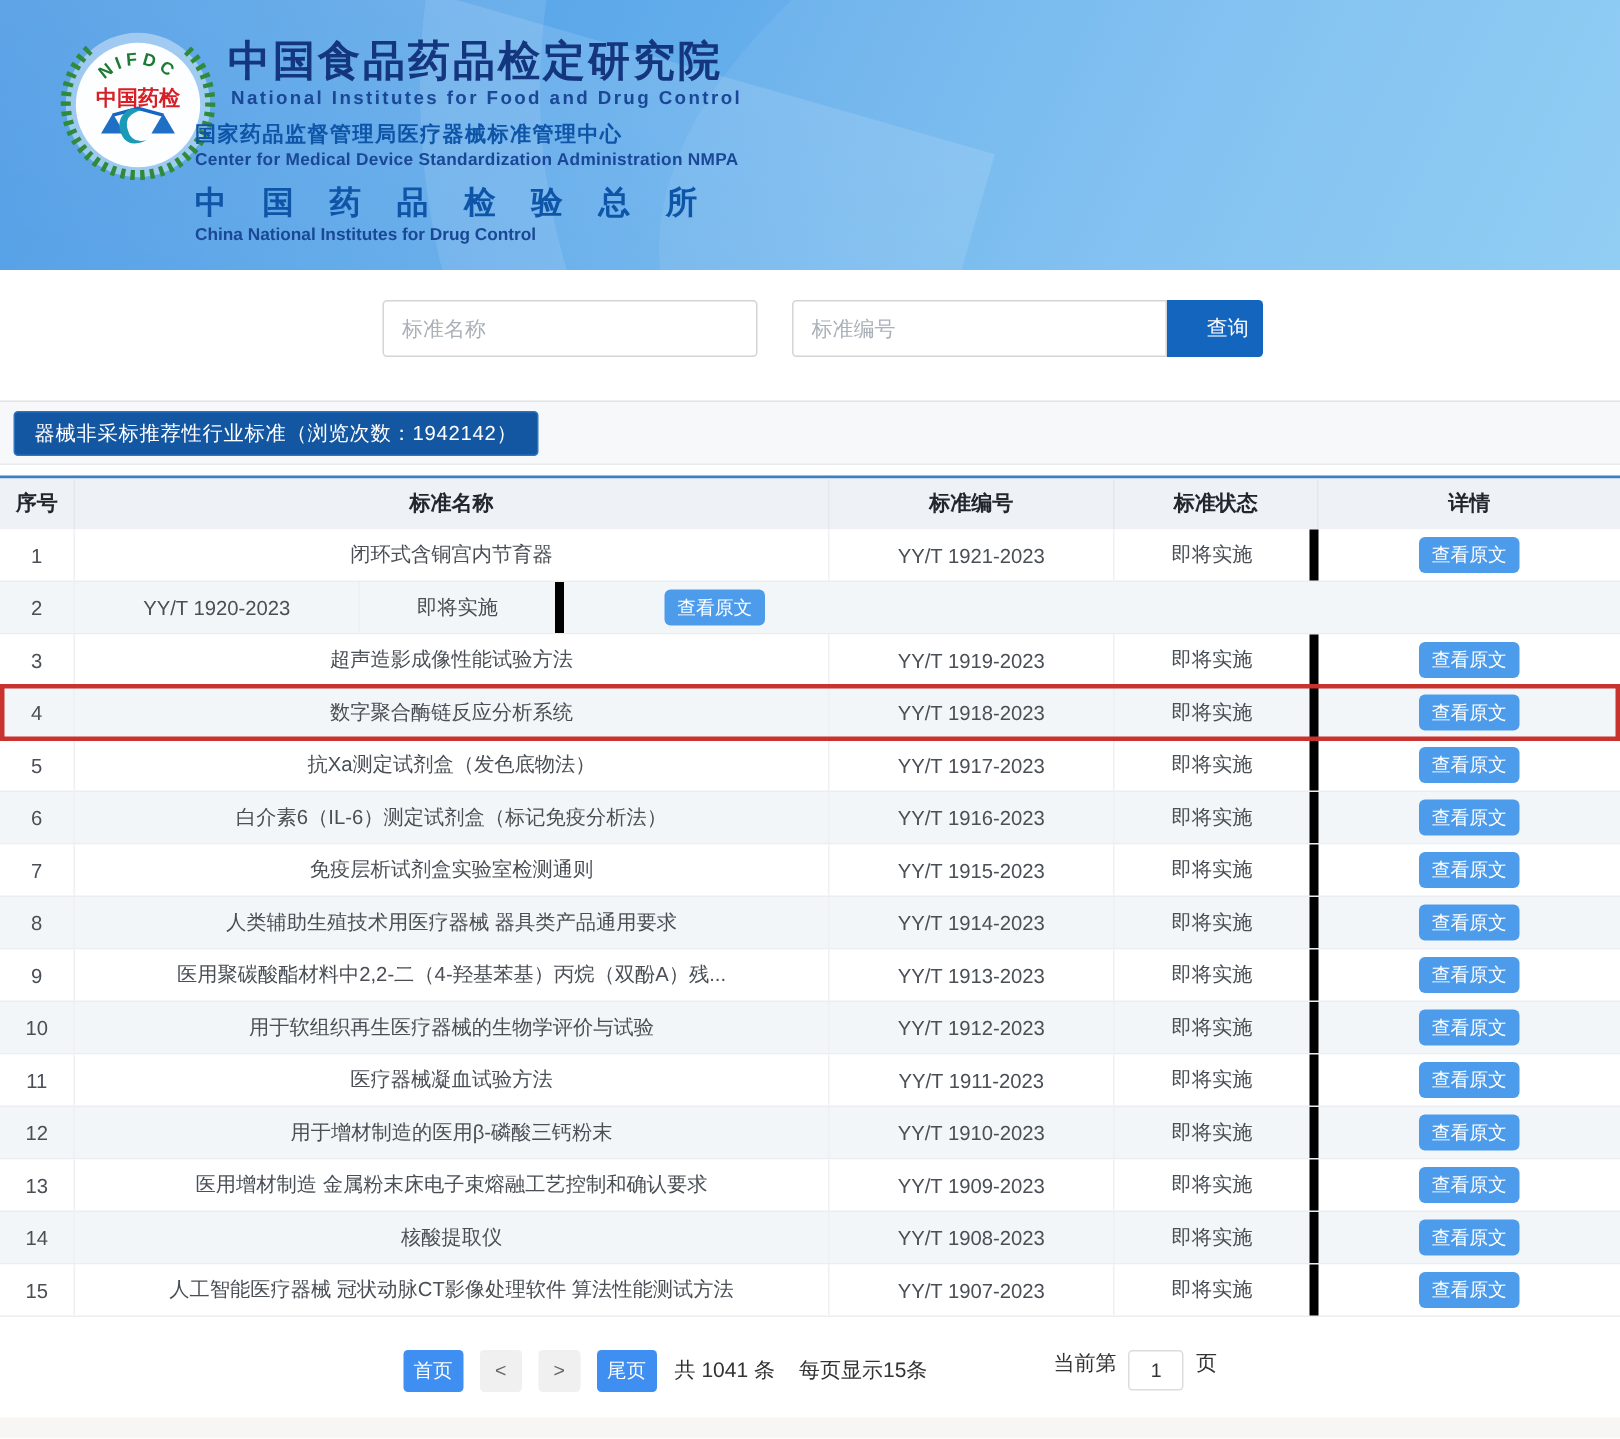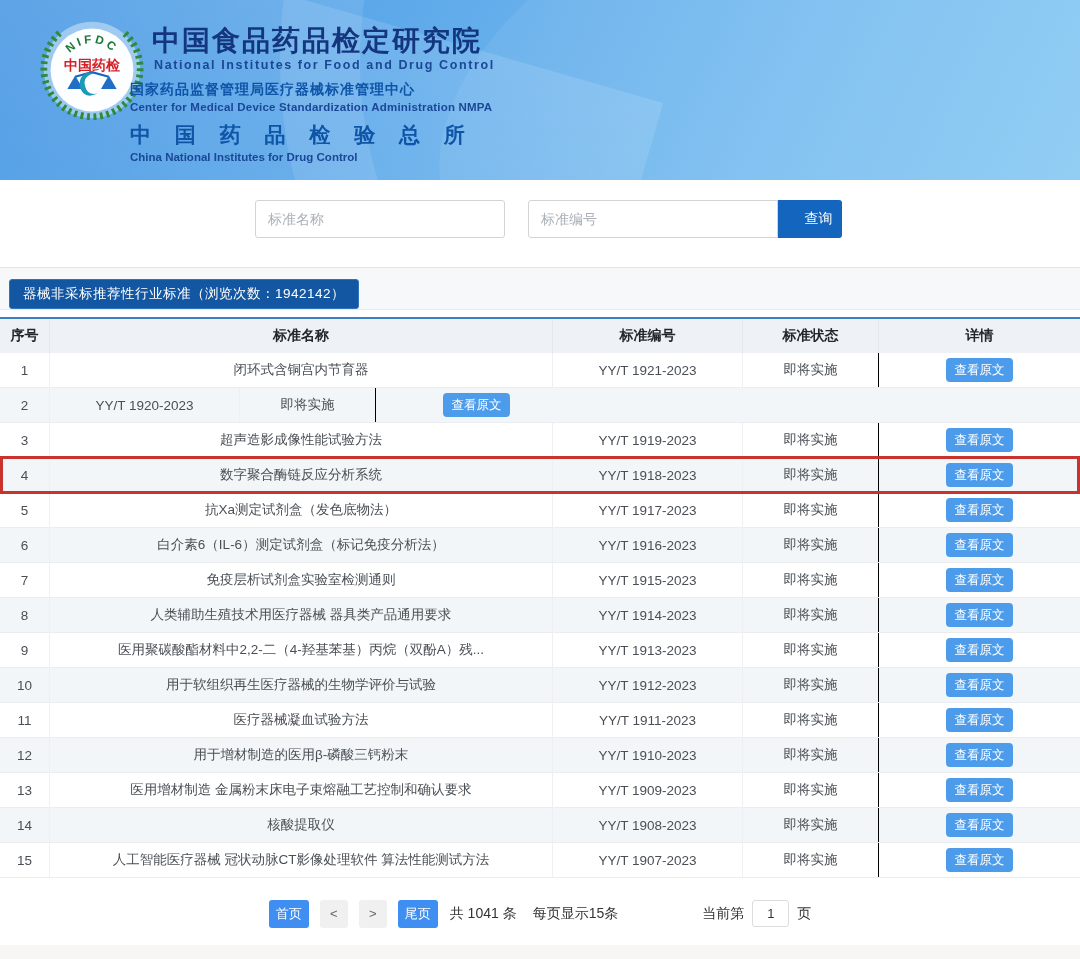--- a/index.html
+++ b/index.html
@@ -39,40 +39,40 @@
   .search-input::placeholder { color:#aab0b8; }
   .search-input + .search-input { margin-left:23px; border-radius:3px 0 0 3px; }
   .query-btn {
     width:64px; height:38px; background:#1465bd; color:#fff; border:none;
     font-size:14px; border-radius:0 3px 3px 0; cursor:pointer;padding-left:17px;
   }
 
   
   .banner-strip {
     height:43px; background:#f7f8f9; border-top:1px solid #e3e4e6; border-bottom:1px solid #e9eaec;
-    display:flex; align-items:flex-end; padding-left:9px;
+    display:flex; align-items:center; padding-left:9px;
   }
   .banner-btn {
     background:#1356a2; color:#fff; border:1px solid #2f74c0; border-radius:3px;
     font-size:13.5px; padding:5px 13px; cursor:pointer; letter-spacing:0.5px;
   }
   .banner-gap { height:7px; background:#fff; }
 
   
   .std-table { width:1080px; border-top:2px solid #3c7fc2; }
   .thead { display:flex; height:34px; background:#eef1f6; align-items:flex-start;
     font-size:14px; font-weight:bold; color:#23272d; }
   .tr { display:flex; height:35px; align-items:center; font-size:13.5px; color:#4a4f55;
     border-bottom:1px solid #ecedf0; position:relative; background:#fff; }
   .tr:nth-child(even) { background:#f3f6f9; }
   .td,.th { text-align:center; height:100%; display:flex; align-items:center; justify-content:center; }
   .col-idx    { width:50px;  border-right:1px solid #eef0f3; }
   .col-name   { width:503px; border-right:1px solid #eef0f3; padding:0 10px; }
   .col-code   { width:190px; border-right:1px solid #eef0f3; }
-  .col-status { width:136px; border-right:1px solid #000000; }
+  .col-status { width:136px; border-right:6px solid #000000; }
   .col-action { width:201px; }
   .thead .col-idx,.thead .col-name,.thead .col-code,.thead .col-status { border-right:1px solid #e4e8ee; }
   .view-btn {
     width:67px; height:24px; background:#4d9cec; color:#fff; border:none; border-radius:4px;
     font-size:12.5px; cursor:pointer; line-height:22px;
   }
   .tr.highlight::after {
     content:""; position:absolute; left:0; right:0; top:-2px; bottom:-2px;
     border:3px solid #c9332e; pointer-events:none; z-index:2;
   }
@@ -80,21 +80,21 @@
   
   .pagination { height:67px; background:#fff; display:flex; align-items:center; justify-content:center;
     font-size:14px; color:#333; padding-top:4px; }
   .pg-btn { height:28px; min-width:28px; border:none; border-radius:3px; font-size:13px;
     cursor:pointer; padding:0 7px; }
   .pg-blue { background:#3e8ff1; color:#fff; }
   .pg-gray { background:#f0f0f0; color:#666; }
   .pg-btn + .pg-btn { margin-left:11px; }
   .pg-total { margin-left:12px; }
   .pg-size { margin-left:16px; }
-  .pg-current { margin-left:84px; display:flex; align-items:center; }
+  .pg-current { margin-left:84px; display:flex; align-items:flex-start; }
   .pg-input { width:37px; height:27px; border:1px solid #dcdcdc; border-radius:3px;
     text-align:center; font-size:13px; color:#333; margin:0 8px; outline:none; }
 
   .bottom-strip { height:14px; background:#f8f6f5; }
 </style>
 </head>
 <body>
 
 <div class="site-header">
   <div class="hd-swoosh1"></div>

